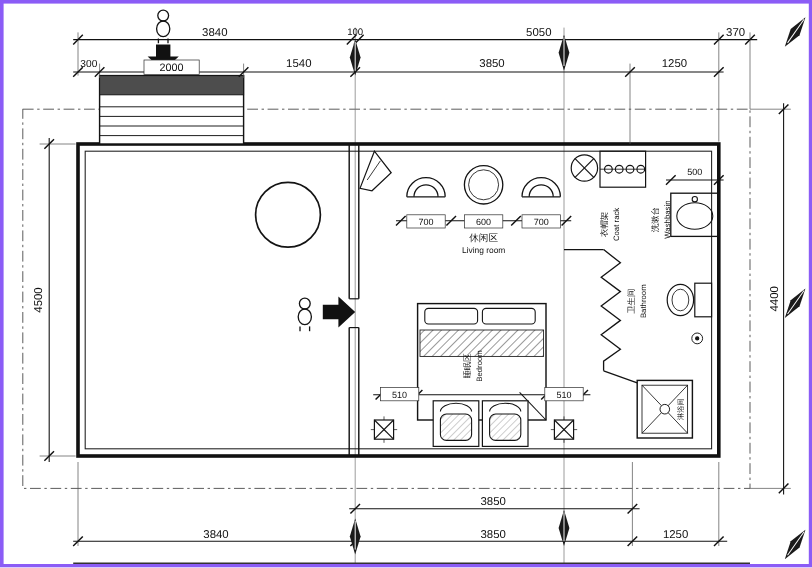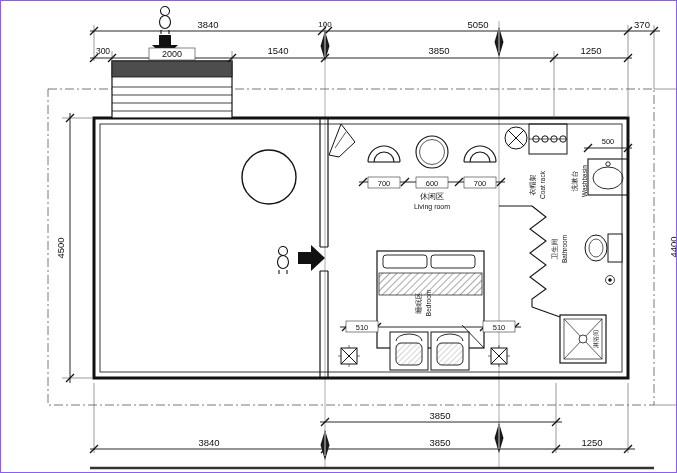--- a/index.html
+++ b/index.html
@@ -1,18 +1,18 @@
 <!DOCTYPE html>
 <html><head>
 <meta charset="utf-8">
 <style>
   html,body{margin:0;padding:0;background:#fff;}
   #stage{position:relative;width:677px;height:473px;background:#ffffff;overflow:hidden;
-         border:1px solid #8b5cf6;box-sizing:border-box;
-         font-family:"Liberation Sans", sans-serif;padding-left:31px;}
+         border:3px solid #8b5cf6;box-sizing:border-box;
+         font-family:"Liberation Sans", sans-serif;}
   svg text{font-family:"Liberation Sans", sans-serif;}
 </style>
 </head>
 <body>
 
 <div id="stage">
 <svg width="677" height="473" viewBox="0 0 677 473">
   <defs>
     <pattern id="hatch45" patternUnits="userSpaceOnUse" width="5" height="5" patternTransform="rotate(45)">
       <line x1="0" y1="0" x2="0" y2="5" stroke="#555" stroke-width="1"></line>

